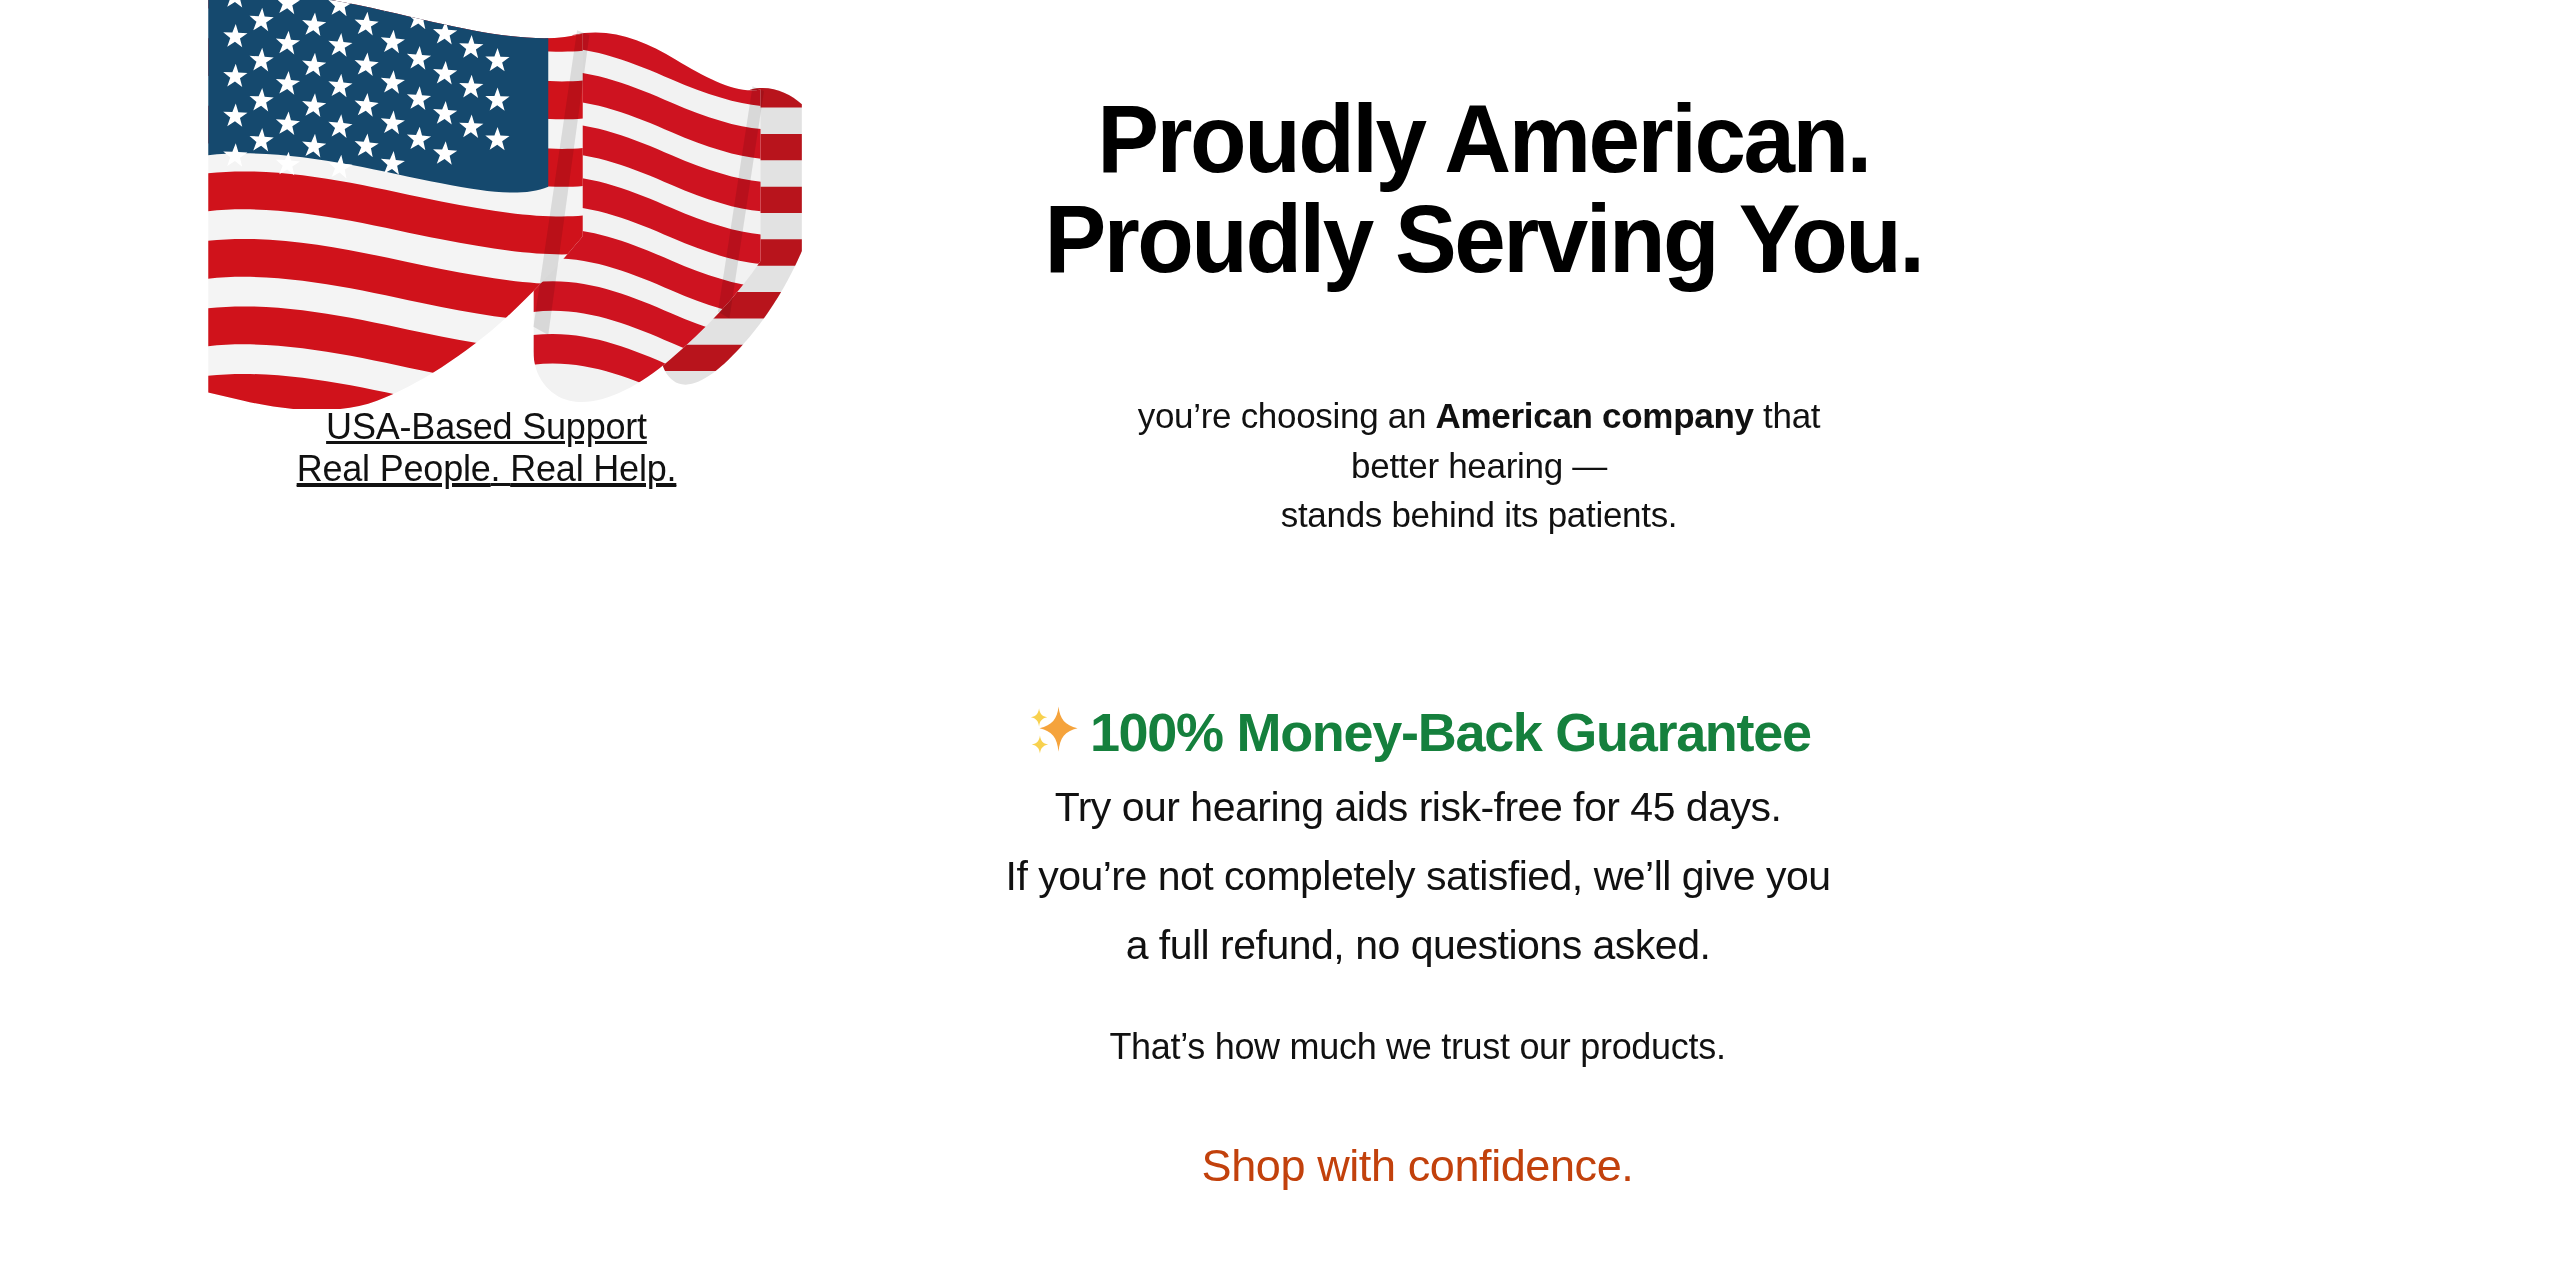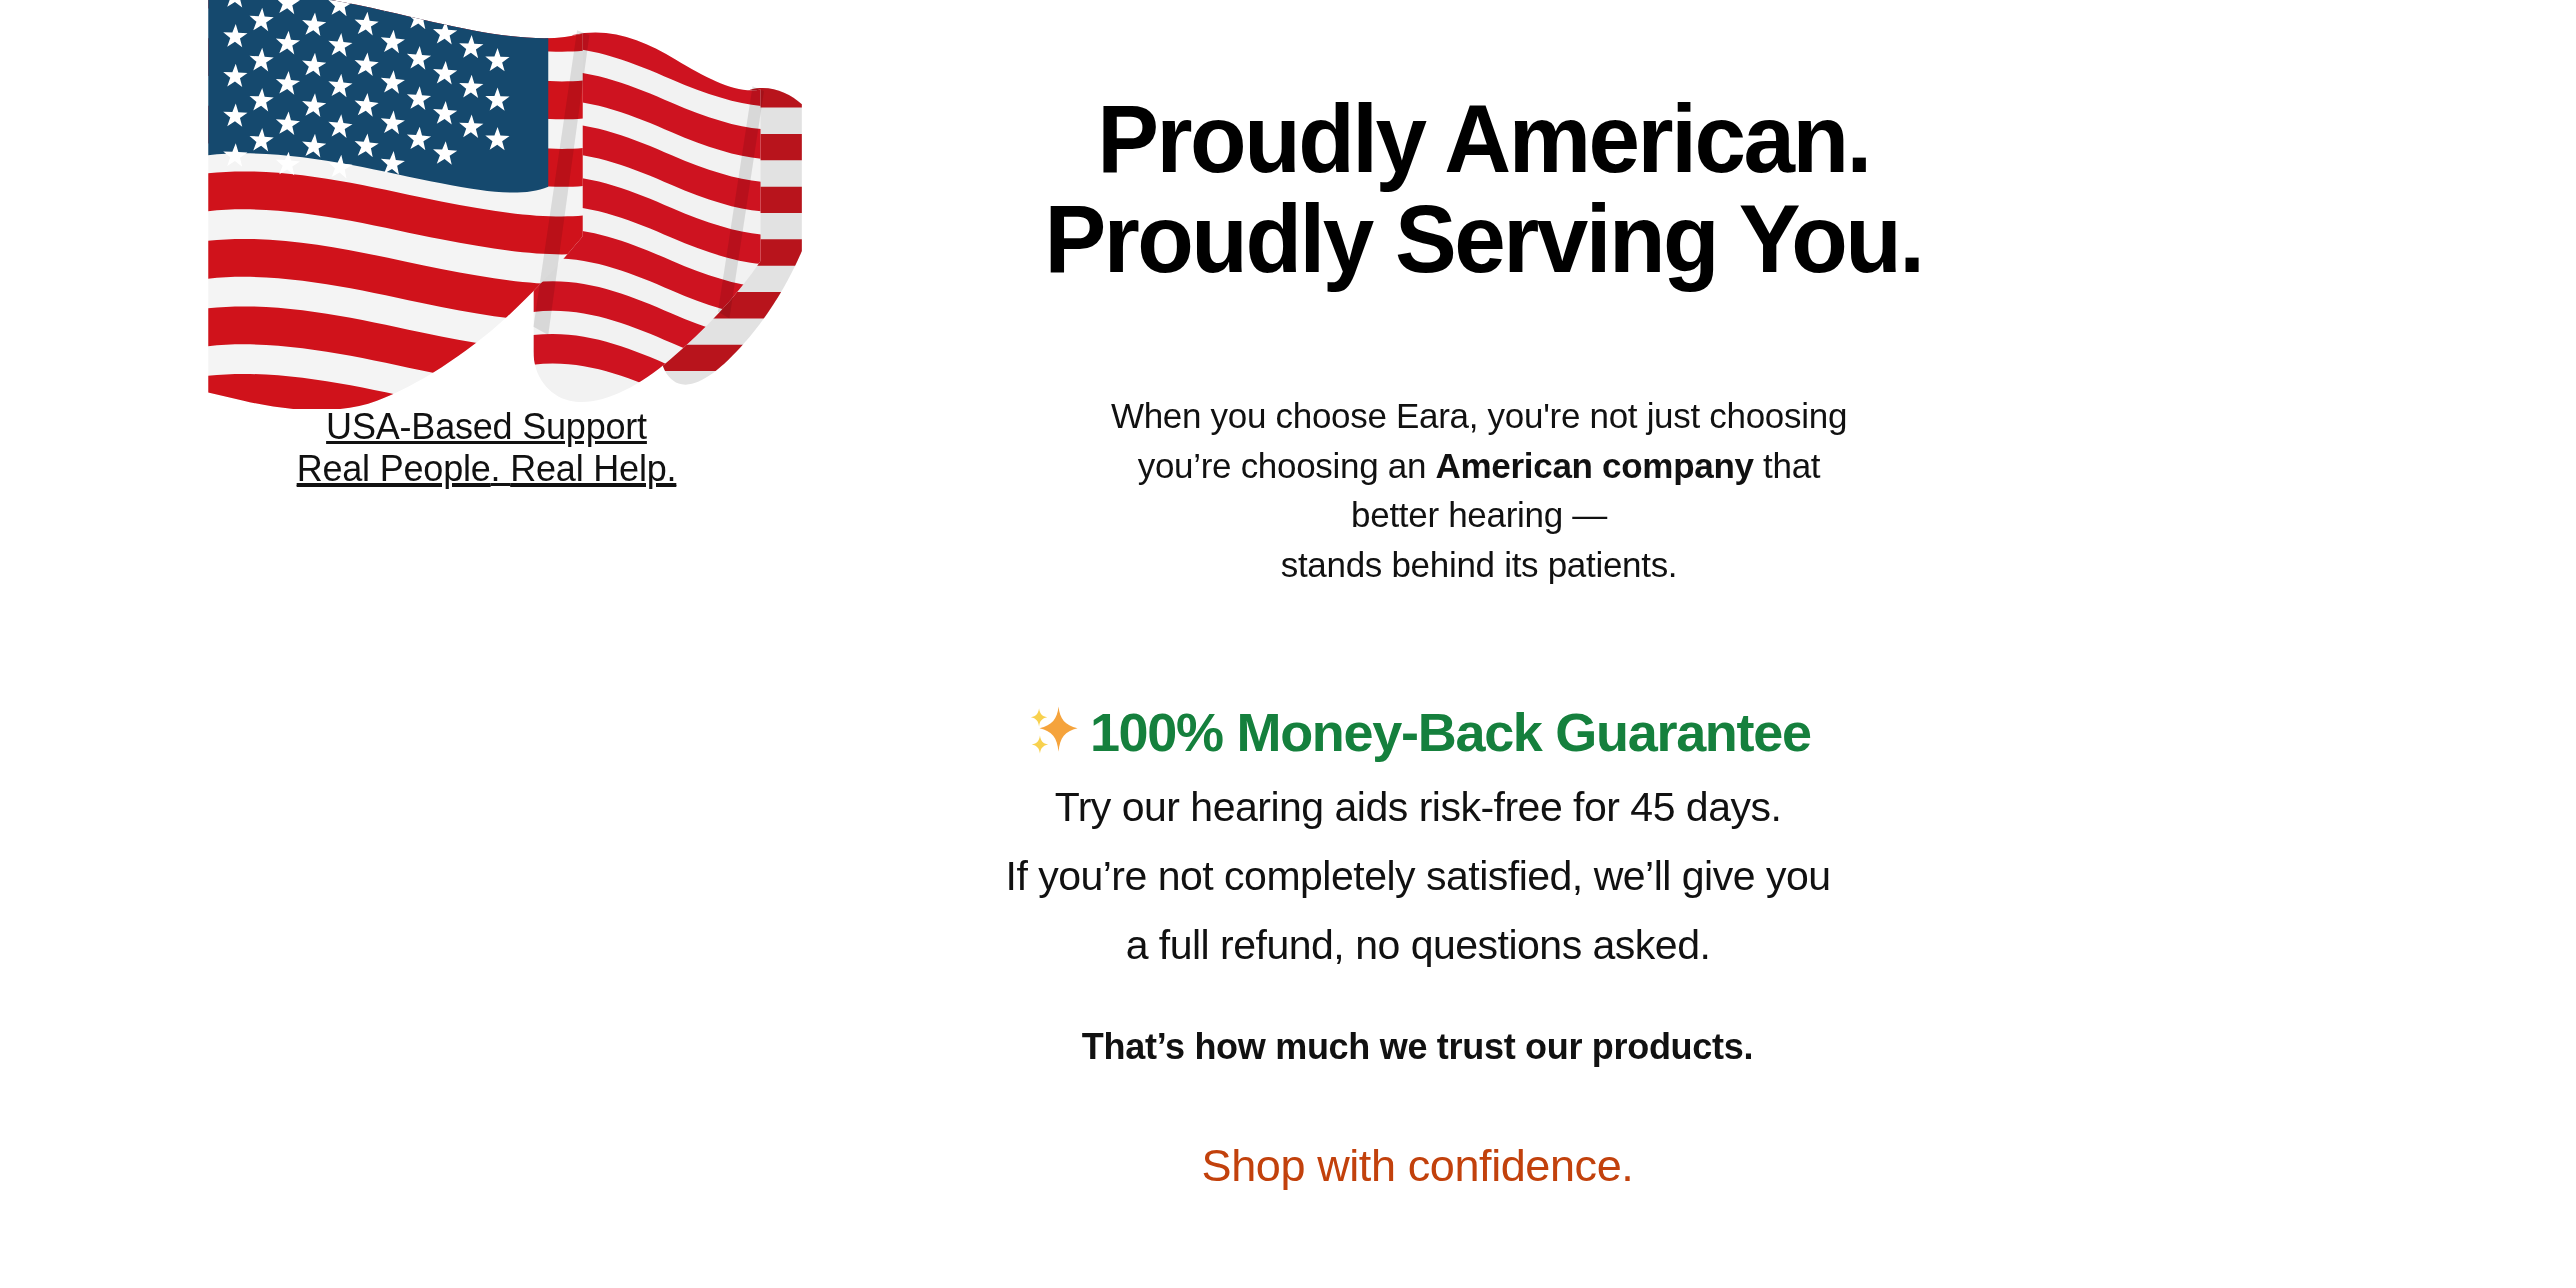--- a/index.html
+++ b/index.html
@@ -121,21 +121,21 @@
 
   
   #trust-line {
     position: absolute;
     left: 626px;
     top: 988px;
     width: 1583px;
     text-align: center;
     font-size: 36px;
     line-height: 1.25;
-    font-weight: 700;
+    font-weight: 400;
     letter-spacing: -0.3px;
     white-space: nowrap;
     color: #111111;
   }
 
   
   #closing {
     position: absolute;
     left: 626px;
     top: 1090px;
@@ -296,21 +296,20 @@
     <span class="cap-line">USA-Based Support</span>
     <span class="cap-line"><span class="u">Real People</span><span>. </span><span class="u">Real Help.</span></span>
   </div>
 
   <h1 id="headline">
     <span class="hl-line">Proudly American.</span>
     <span class="hl-line">Proudly Serving You.</span>
   </h1>
 
   <p id="intro">
-    <span class="in-line">When you choose Eara, you're not just choosing</span>
     <span class="in-line"><span>you’re choosing an </span><b>American company</b><span> that</span></span>
     <span class="in-line">better hearing —</span>
     <span class="in-line">stands behind its patients.</span>
   </p>
 
   <h2 id="guarantee-head">
     <span class="sparkle">
       <svg viewBox="0 0 64 64" xmlns="http://www.w3.org/2000/svg" aria-hidden="true">
         <path d="M37 6 C38.5 20 44 26.5 58 30 C44 33.5 38.5 40 37 56 C35.5 40 30 33.5 16 30 C30 26.5 35.5 20 37 6 Z" fill="#F5A33C"></path>
         <path d="M15.5 8 C16.3 14 18.8 16.8 24.5 18 C18.8 19.2 16.3 22 15.5 28 C14.7 22 12.2 19.2 6.5 18 C12.2 16.8 14.7 14 15.5 8 Z" fill="#F8D14E"></path>

